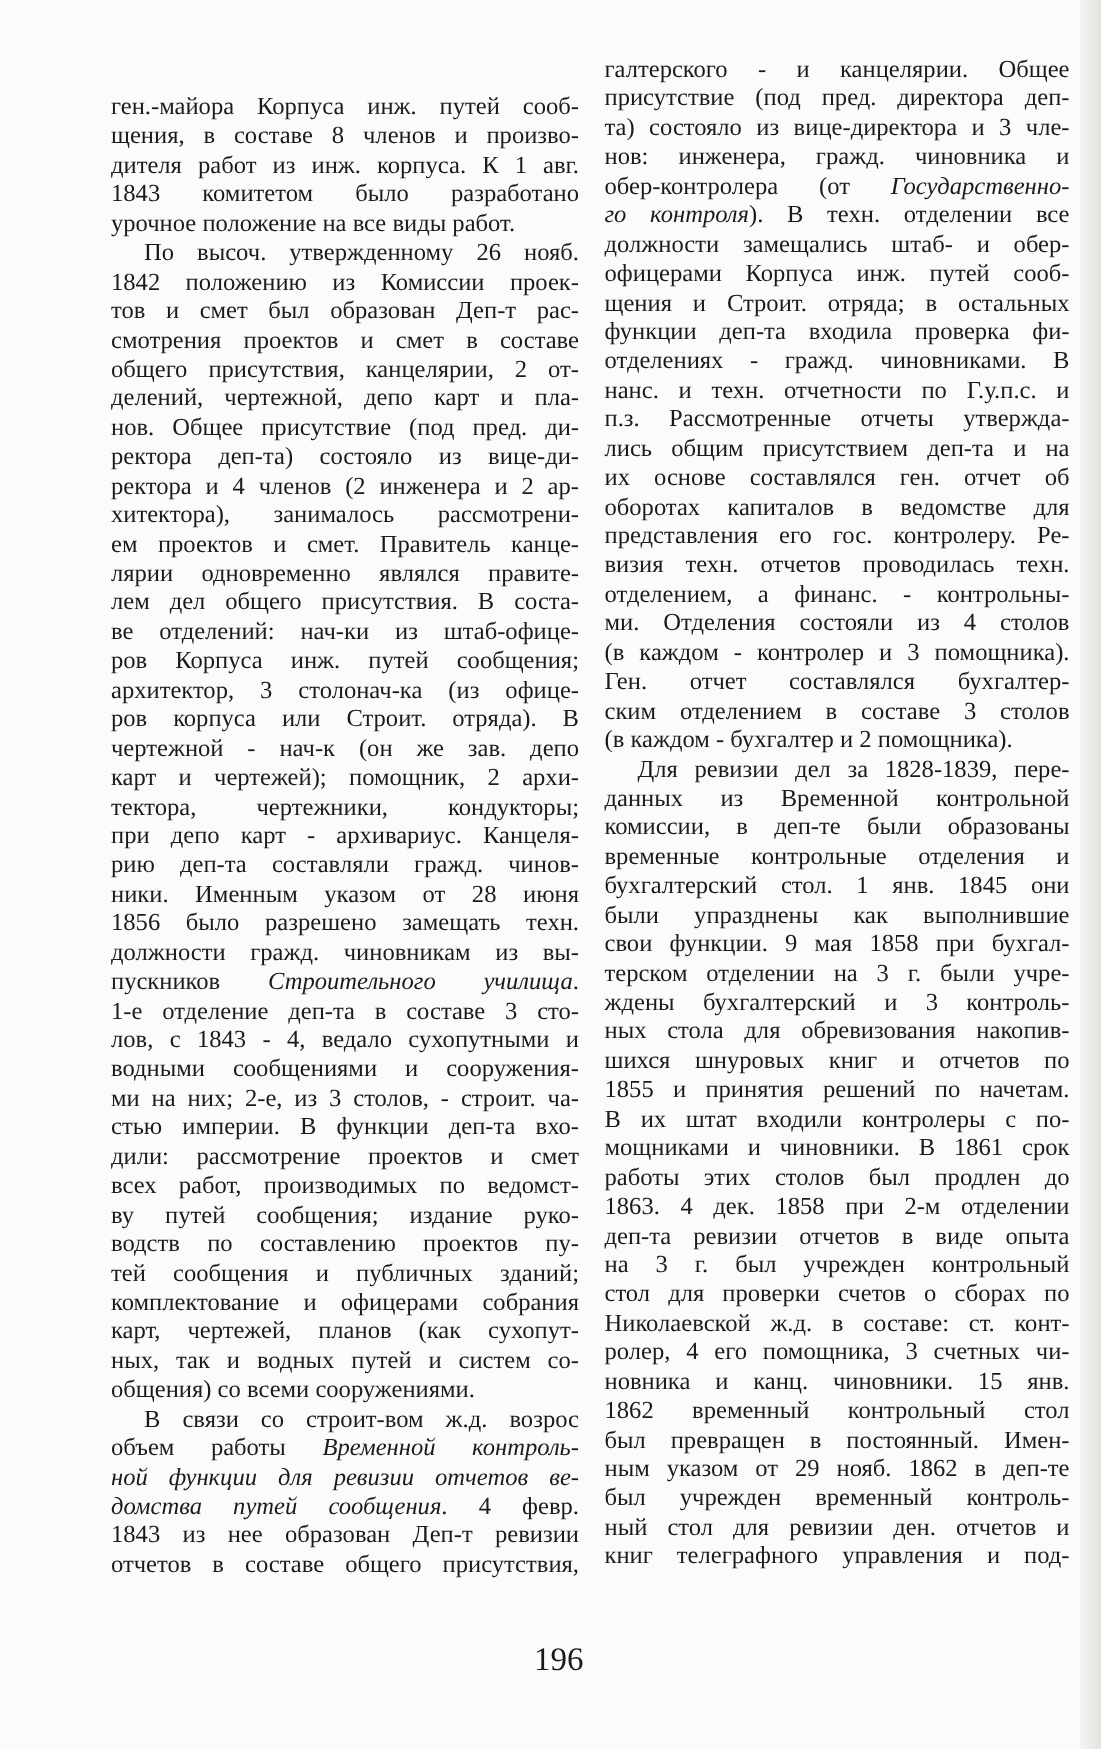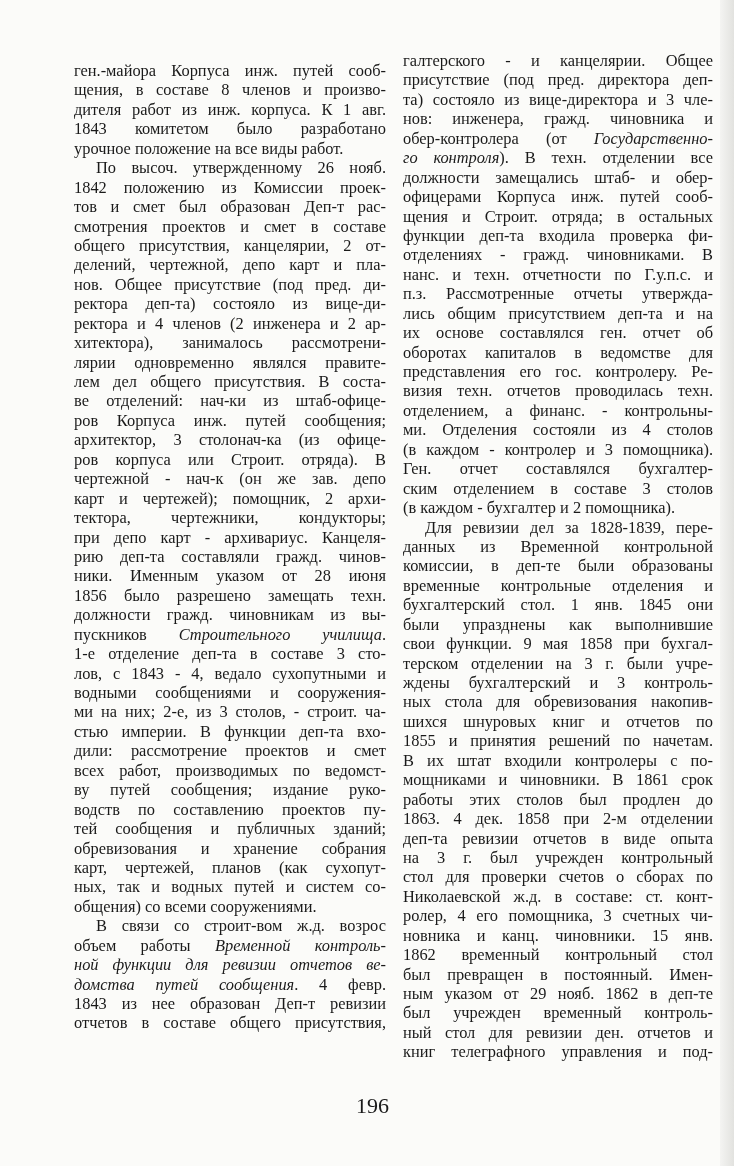--- a/index.html
+++ b/index.html
@@ -15,21 +15,21 @@
       position: absolute; right: 0; top: 0; width: 14px; height: 1166px;
       background: linear-gradient(to right, #f4f4f2, #e2e2df);
     }
     .column {
       position: absolute;
       width: 312px;
       font-size: 16.4px;
       line-height: 19.45px;
     }
     .col-left { left: 74px; top: 61px; }
-    .col-right { left: 403px; top: 51px; width: 310px; font-family: Liberation Serif, serif; }
+    .col-right { left: 403px; top: 36px; width: 310px; font-family: Liberation Serif, serif; }
     .line {
       display: block;
       white-space: nowrap;
       text-align: justify;
       text-align-last: justify;
       height: 19.45px;
       overflow: visible;
     }
     .line.last { text-align-last: left; }
     .line.indent { padding-left: 22px; }
@@ -54,20 +54,21 @@
     <span class="line indent">По высоч. утвержденному 26 нояб.</span>
     <span class="line">1842 положению из Комиссии проек-</span>
     <span class="line">тов и смет был образован Деп-т рас-</span>
     <span class="line">смотрения проектов и смет в составе</span>
     <span class="line">общего присутствия, канцелярии, 2 от-</span>
     <span class="line">делений, чертежной, депо карт и пла-</span>
     <span class="line">нов. Общее присутствие (под пред. ди-</span>
     <span class="line">ректора деп-та) состояло из вице-ди-</span>
     <span class="line">ректора и 4 членов (2 инженера и 2 ар-</span>
     <span class="line">хитектора), занималось рассмотрени-</span>
+    <span class="line">ем проектов и смет. Правитель канце-</span>
     <span class="line">лярии одновременно являлся правите-</span>
     <span class="line">лем дел общего присутствия. В соста-</span>
     <span class="line">ве отделений: нач-ки из штаб-офице-</span>
     <span class="line">ров Корпуса инж. путей сообщения;</span>
     <span class="line">архитектор, 3 столонач-ка (из офице-</span>
     <span class="line">ров корпуса или Строит. отряда). В</span>
     <span class="line">чертежной - нач-к (он же зав. депо</span>
     <span class="line">карт и чертежей); помощник, 2 архи-</span>
     <span class="line">тектора, чертежники, кондукторы;</span>
     <span class="line">при депо карт - архивариус. Канцеля-</span>
@@ -79,21 +80,21 @@
     <span class="line">1-е отделение деп-та в составе 3 сто-</span>
     <span class="line">лов, с 1843 - 4, ведало сухопутными и</span>
     <span class="line">водными сообщениями и сооружения-</span>
     <span class="line">ми на них; 2-е, из 3 столов, - строит. ча-</span>
     <span class="line">стью империи. В функции деп-та вхо-</span>
     <span class="line">дили: рассмотрение проектов и смет</span>
     <span class="line">всех работ, производимых по ведомст-</span>
     <span class="line">ву путей сообщения; издание руко-</span>
     <span class="line">водств по составлению проектов пу-</span>
     <span class="line">тей сообщения и публичных зданий;</span>
-    <span class="line">обревизования и хранение собрания</span>
+    <span class="line">комплектование и офицерами собрания</span>
     <span class="line">карт, чертежей, планов (как сухопут-</span>
     <span class="line">ных, так и водных путей и систем со-</span>
     <span class="line last">общения) со всеми сооружениями.</span>
     <span class="line indent">В связи со строит-вом ж.д. возрос</span>
     <span class="line">объем работы <span class="it">Временной контроль-</span></span>
     <span class="line"><span class="it">ной функции для ревизии отчетов ве-</span></span>
     <span class="line"><span class="it">домства путей сообщения</span>. 4 февр.</span>
     <span class="line">1843 из нее образован Деп-т ревизии</span>
     <span class="line">отчетов в составе общего присутствия,</span>
   </div>

